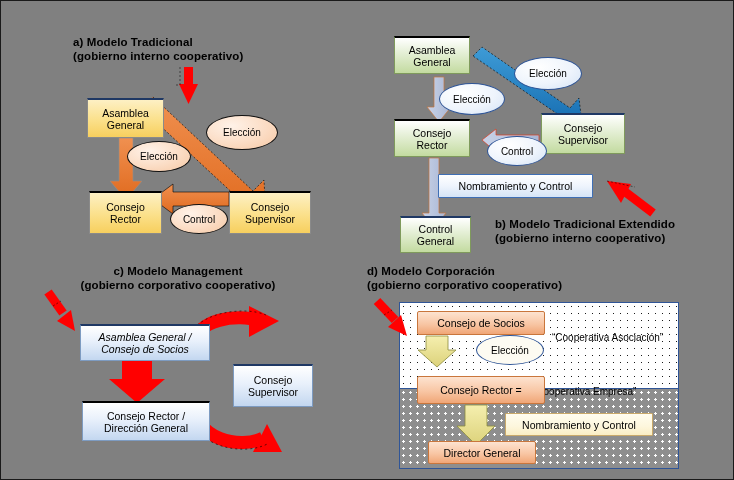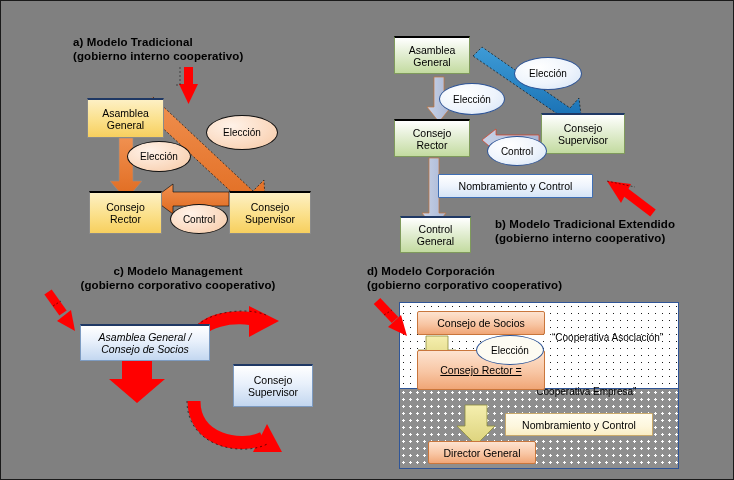--- a/index.html
+++ b/index.html
@@ -229,39 +229,41 @@
   <div class="abs ell lightblue" style="left:486px;top:135px;width:60px;height:30px;">Control</div>
 
   <div class="abs callout blue" style="left:437px;top:173px;width:155px;height:24px;">Nombramiento y Control</div>
 
   <div class="abs caption" style="left:52px;top:263px;width:250px;text-align:center;">c) Modelo Management
 (gobierno corporativo cooperativo)</div>
 
   <div class="abs box blue" style="left:79px;top:323px;width:130px;height:37px;font-style:italic;">Asamblea General /
 Consejo de Socios</div>
 
+  <div class="abs box blue blktop" style="left:81px;top:400px;width:128px;height:40px;">Consejo Rector /
+Dirección General</div>
 
   <div class="abs box blue" style="left:232px;top:363px;width:80px;height:43px;">Consejo
 Supervisor</div>
 
   <div class="abs caption" style="left:366px;top:263px;width:270px;">d) Modelo Corporación
 (gobierno corporativo cooperativo)</div>
 
   <div id="d-frame" class="abs" style="left:398px;top:301px;width:280px;height:167px;">
     <div class="abs dots-dark" style="left:0;top:0;width:278px;height:86px;"></div>
     <div class="abs dots-light" style="left:0;top:86px;width:278px;height:79px;"></div>
     <div class="abs" style="left:0;top:85px;width:278px;height:1px;background:#2f5597;"></div>
   </div>
 
   <div class="abs d-label" style="left:551px;top:331px;">“Cooperativa Asociación”</div>
   <div class="abs d-label" style="left:532px;top:385px;">“Cooperativa Empresa”</div>
 
   <div class="abs box salmon" style="left:416px;top:310px;width:128px;height:24px;">Consejo de Socios</div>
 
-  <div class="abs box salmon" style="left:416px;top:349px;width:128px;height:40px;text-decoration:underline;">Consejo Rector =</div>
+  <div class="abs box salmon" style="left:416px;top:375px;width:128px;height:28px;">Consejo Rector =</div>
 
 
   <div class="abs box salmon" style="left:427px;top:440px;width:108px;height:23px;">Director General</div>
 
   <div class="abs ell white" style="left:475px;top:334px;width:68px;height:30px;">Elección</div>
 
   <div class="abs callout cream" style="left:504px;top:412px;width:148px;height:23px;">Nombramiento y Control</div>
 
   <svg class="ov over" viewBox="0 0 734 480">
 

